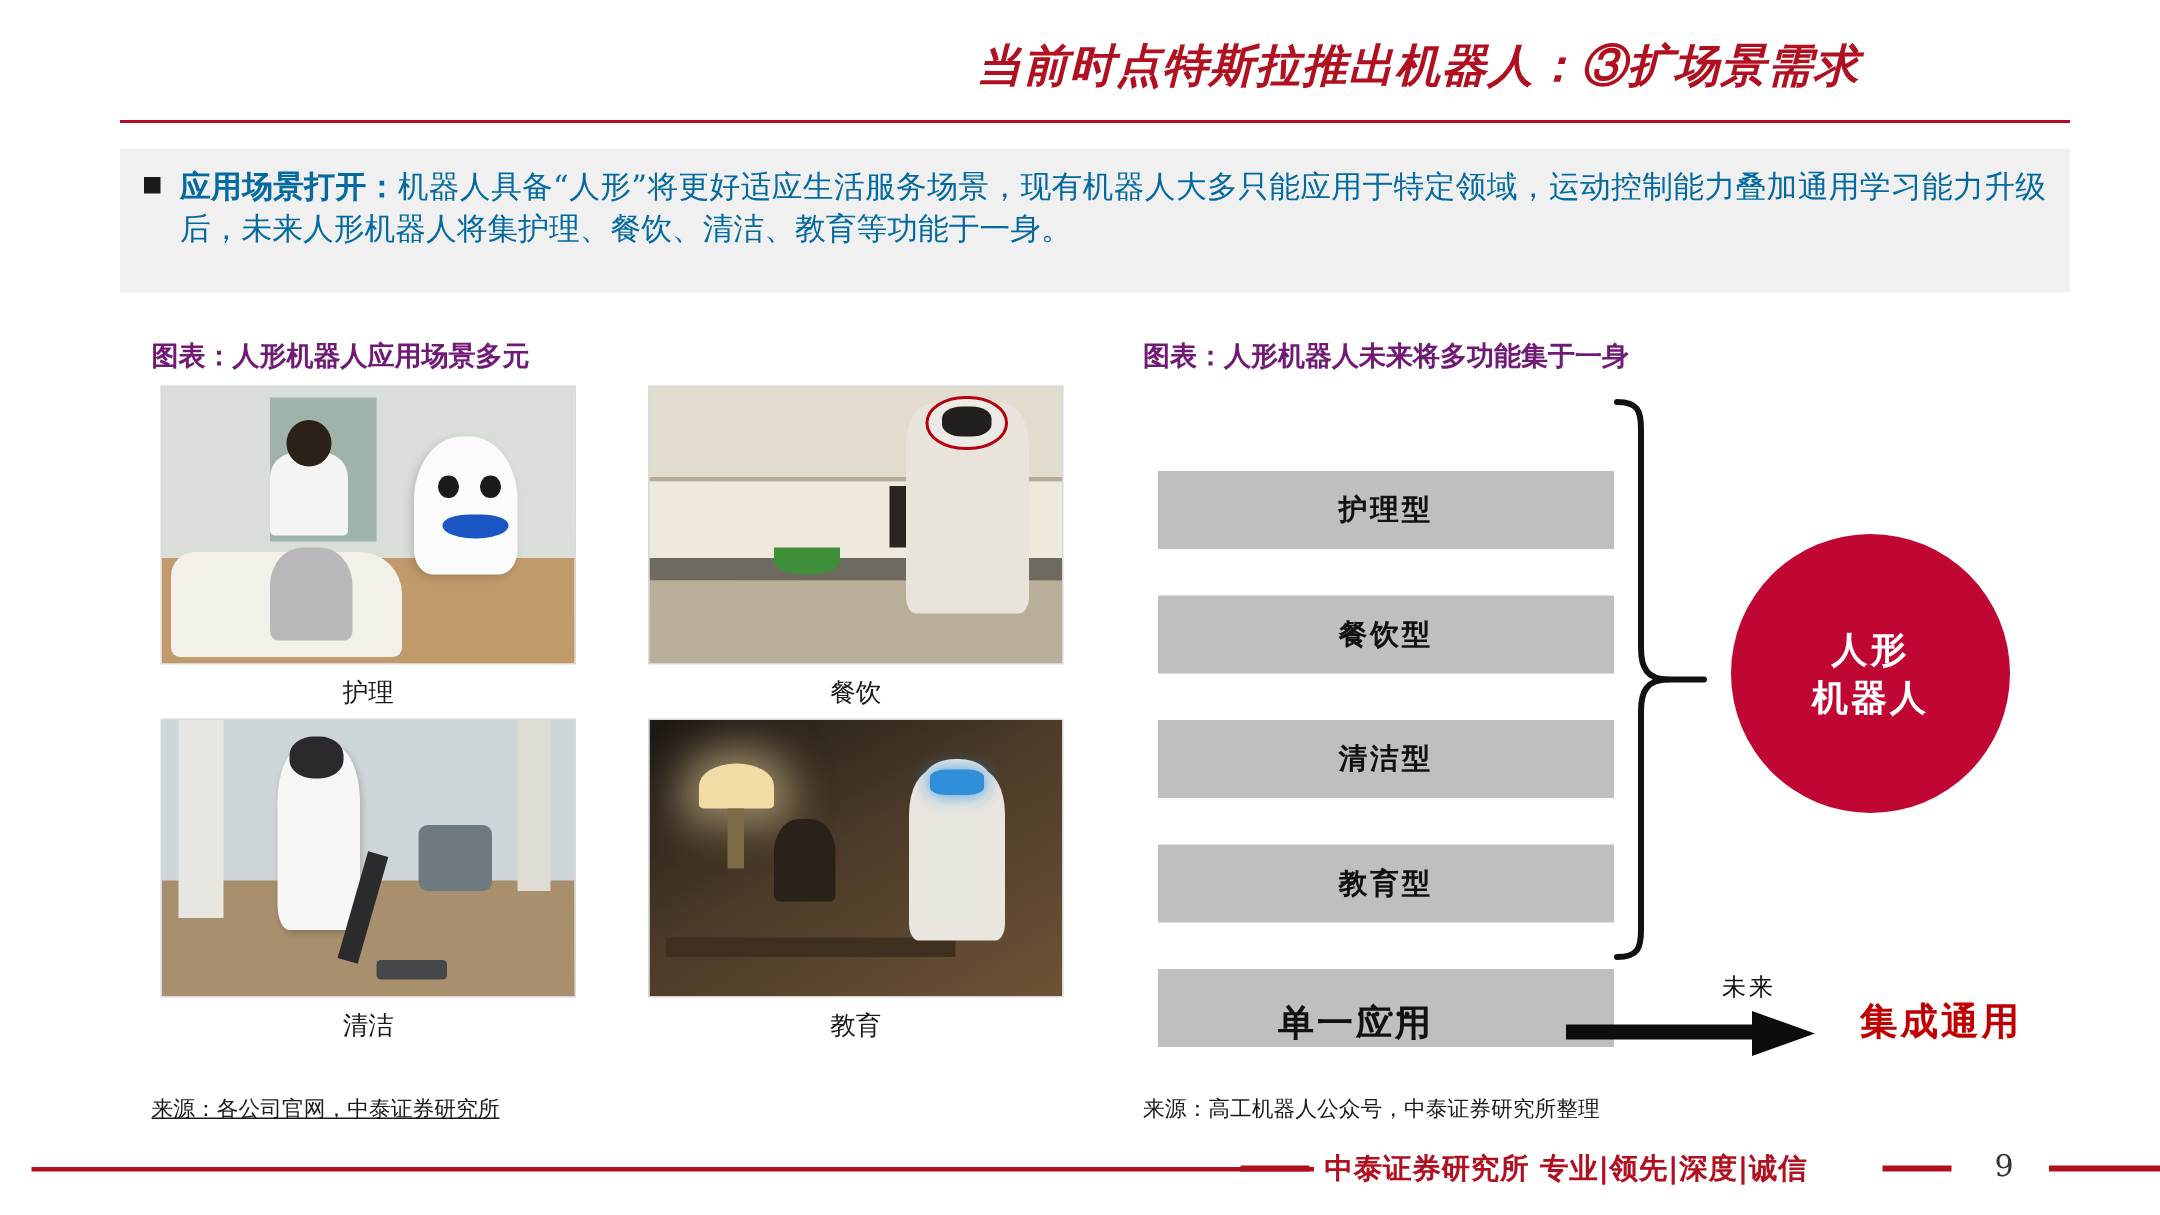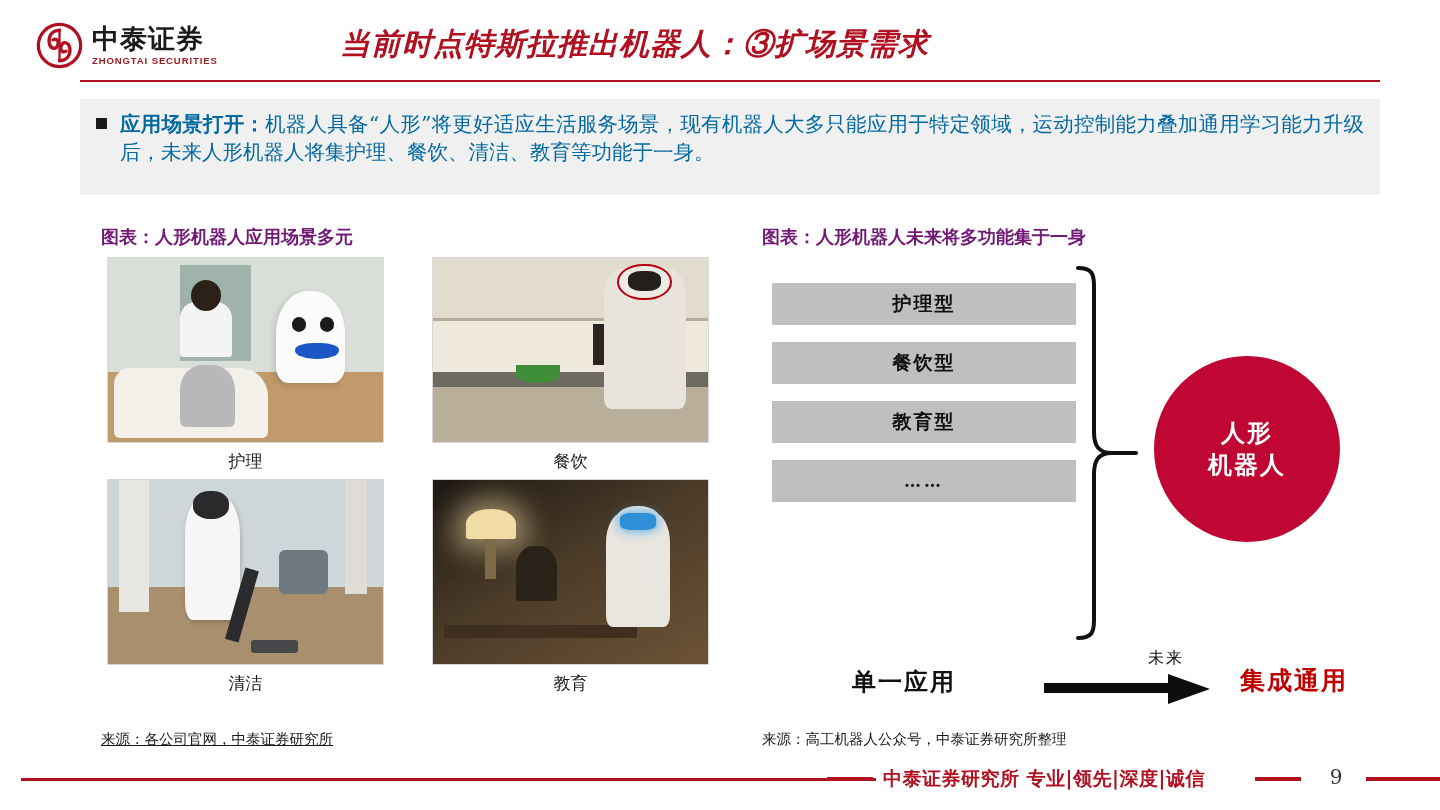--- a/index.html
+++ b/index.html
@@ -63,21 +63,21 @@
     font-weight: 700;
     color: #9b1c20;
     letter-spacing: 0.9px;
     margin-top: 3px;
   }
 
   .slide-title {
     position: absolute;
     left: 340px; top: 24px;
     width: 900px;
-    text-align: left;
+    text-align: right;
     font-family: "DejaVu Serif", "Liberation Serif", serif;
     font-size: 30px;
     font-weight: 700;
     font-style: italic;
     color: #b01020;
     letter-spacing: 1px;
     white-space: nowrap;
   }
 
   .header-rule {
@@ -234,31 +234,32 @@
     position: absolute;
     left: 762px; top: 256px;
     width: 620px;
     height: 460px;
   }
 
   .bars { position: absolute; left: 10px; top: 27px; width: 304px; }
 
   .bar {
     width: 304px;
-    height: 42px;
+    height: 52px;
     background: #bfbfbf;
     margin-bottom: 17px;
     display: flex;
     align-items: center;
     justify-content: center;
     font-family: "DejaVu Serif", "Liberation Serif", serif;
     font-size: 19px;
     font-weight: 700;
     color: #111111;
     letter-spacing: 2px;
+    margin-top: 31px;
   }
   .bar.dots { font-size: 17px; letter-spacing: 3px; }
 
   .brace {
     position: absolute;
     left: 312px; top: 8px;
     width: 72px; height: 378px;
   }
 
   .circle-node {
@@ -380,32 +381,20 @@
     color: #333333;
   }
 </style>
 </head>
 <body>
 
 <div id="slide">
 
   <div class="header">
 
-    <div class="logo-wrap">
-      <svg class="logo-mark" viewBox="0 0 100 100">
-        <circle cx="50" cy="50" r="45" fill="none" stroke="#b01020" stroke-width="7"></circle>
-        <path d="M50 18 C34 18 26 30 28 44 C30 57 42 60 46 50 C50 40 44 34 36 38" fill="none" stroke="#b01020" stroke-width="7" stroke-linecap="round"></path>
-        <path d="M50 82 C66 82 74 70 72 56 C70 43 58 40 54 50 C50 60 56 66 64 62" fill="none" stroke="#b01020" stroke-width="7" stroke-linecap="round"></path>
-        <line x1="50" y1="14" x2="50" y2="86" stroke="#b01020" stroke-width="5"></line>
-      </svg>
-      <span class="logo-text">
-        <span class="logo-cn">中泰证券</span>
-        <span class="logo-en">ZHONGTAI SECURITIES</span>
-      </span>
-    </div>
 
     <div class="slide-title">当前时点特斯拉推出机器人：③扩场景需求</div>
     <div class="header-rule"></div>
   </div>
 
   <div class="callout">
     <div class="callout-row">
       <span class="bullet-square"></span>
       <div class="callout-text">
         <span class="callout-lead">应用场景打开：</span><span>机器人具备“人形”将更好适应生活服务场景，现有机器人大多只能应用于特定领域，运动控制能力叠加通用学习能力升级后，未来人形机器人将集护理、餐饮、清洁、教育等功能于一身。</span>
@@ -480,20 +469,21 @@
   </div>
 
   <div class="src-note" id="src-left">来源：各公司官网，中泰证券研究所</div>
   <div class="src-note" id="src-right">来源：高工机器人公众号，中泰证券研究所整理</div>
 
   <div class="diagram">
 
     <div class="bars">
       <div class="bar">护理型</div>
       <div class="bar">餐饮型</div>
+      <div class="bar">清洁型</div>
       <div class="bar">教育型</div>
       <div class="bar dots">……</div>
     </div>
 
     <svg class="brace" viewBox="0 0 72 378">
       <path d="M4 4 C18 4 20 10 20 22 L20 168 C20 181 24 189 38 189
                C24 189 20 197 20 210 L20 356 C20 368 18 374 4 374" fill="none" stroke="#111111" stroke-width="4" stroke-linecap="round" stroke-linejoin="round"></path>
       <line x1="38" y1="189" x2="62" y2="189" stroke="#111111" stroke-width="4" stroke-linecap="round"></line>
     </svg>
 

